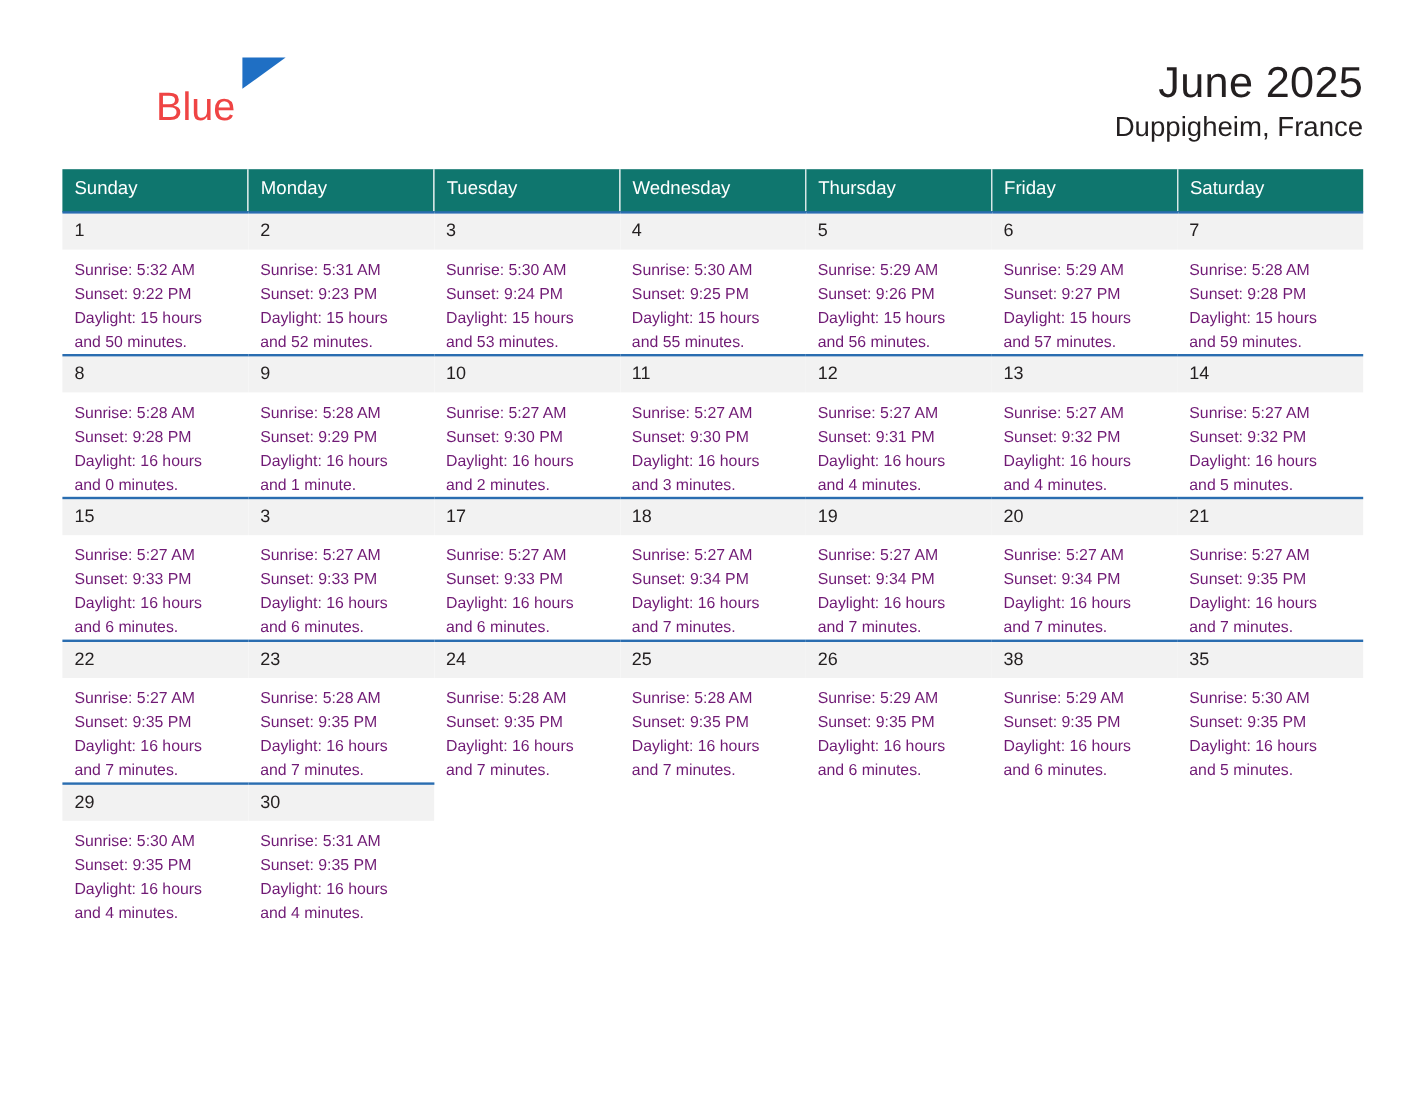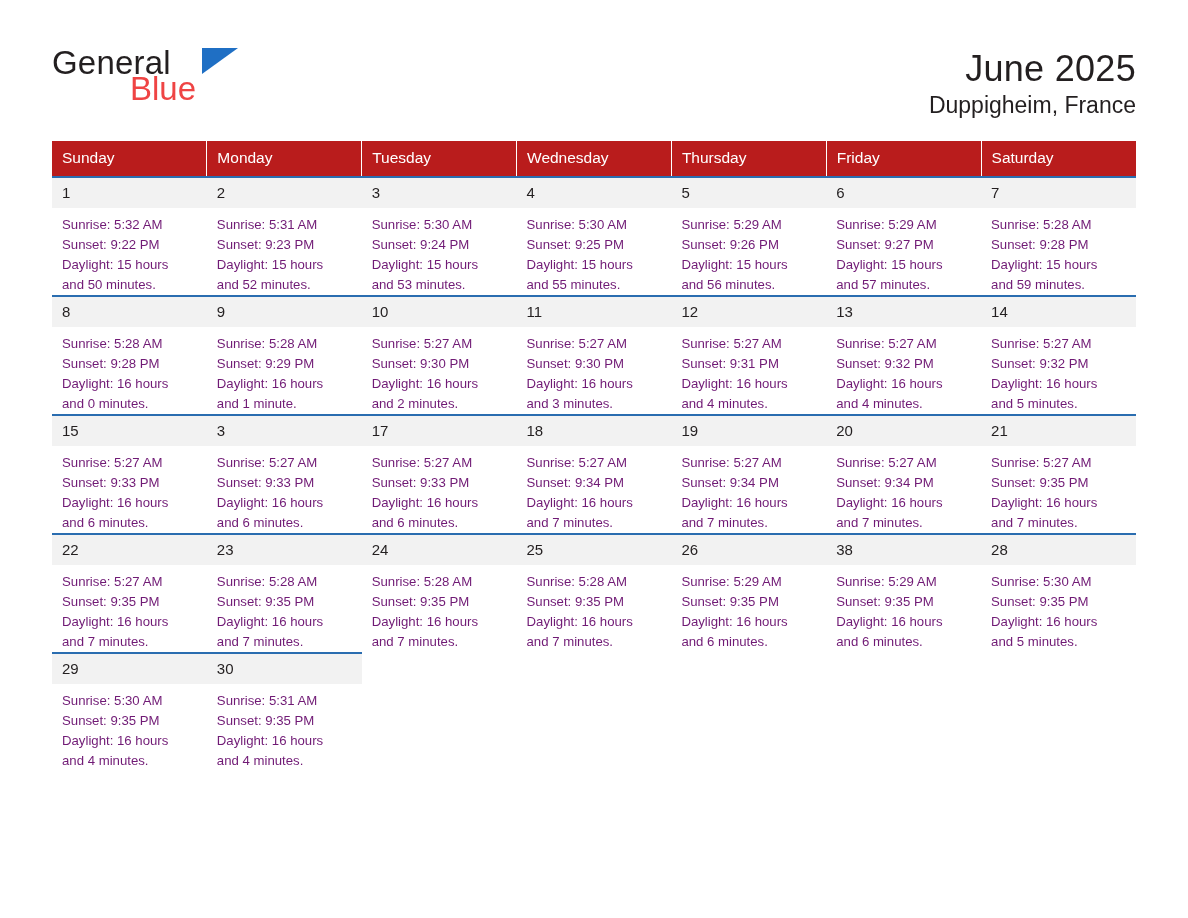--- a/index.html
+++ b/index.html
@@ -72,21 +72,21 @@
     margin-top: 2px;
   }
   
   table.calendar {
     width: 1084px;
     border-collapse: collapse;
     margin-top: 22px;
     table-layout: fixed;
   }
   table.calendar th {
-    background: #b91c1c;
+    background: #0f766e;
     color: #ffffff;
     font-weight: normal;
     font-size: 15.5px;
     text-align: left;
     padding: 8px 0 9px 10px;
     border-right: 1px solid #ffffff;
   }
   table.calendar th:last-child { border-right: none; margin-left: 48px; }
 
   td.day {
@@ -117,21 +117,20 @@
     background: #ffffff;
   }
 </style>
 </head>
 <body>
 
 <div class="page">
 
   <div class="header">
     <div class="logo">
-      <span class="logo-general">General</span>
       <span class="logo-blue">Blue</span>
       <span class="logo-flag"></span>
     </div>
     <div class="title-block">
       <div class="month-title">June 2025</div>
       <div class="location">Duppigheim, France</div>
     </div>
   </div>
 
   <table class="calendar">
@@ -337,21 +336,21 @@
 and 6 minutes.</span>
         </td>
         <td class="day">
           <span class="daynum">38</span>
           <span class="info">Sunrise: 5:29 AM
 Sunset: 9:35 PM
 Daylight: 16 hours
 and 6 minutes.</span>
         </td>
         <td class="day">
-          <span class="daynum">28</span>
+          <span class="daynum">35</span>
           <span class="info">Sunrise: 5:30 AM
 Sunset: 9:35 PM
 Daylight: 16 hours
 and 5 minutes.</span>
         </td>
       </tr>
       <tr>
         <td class="day">
           <span class="daynum">29</span>
           <span class="info">Sunrise: 5:30 AM

